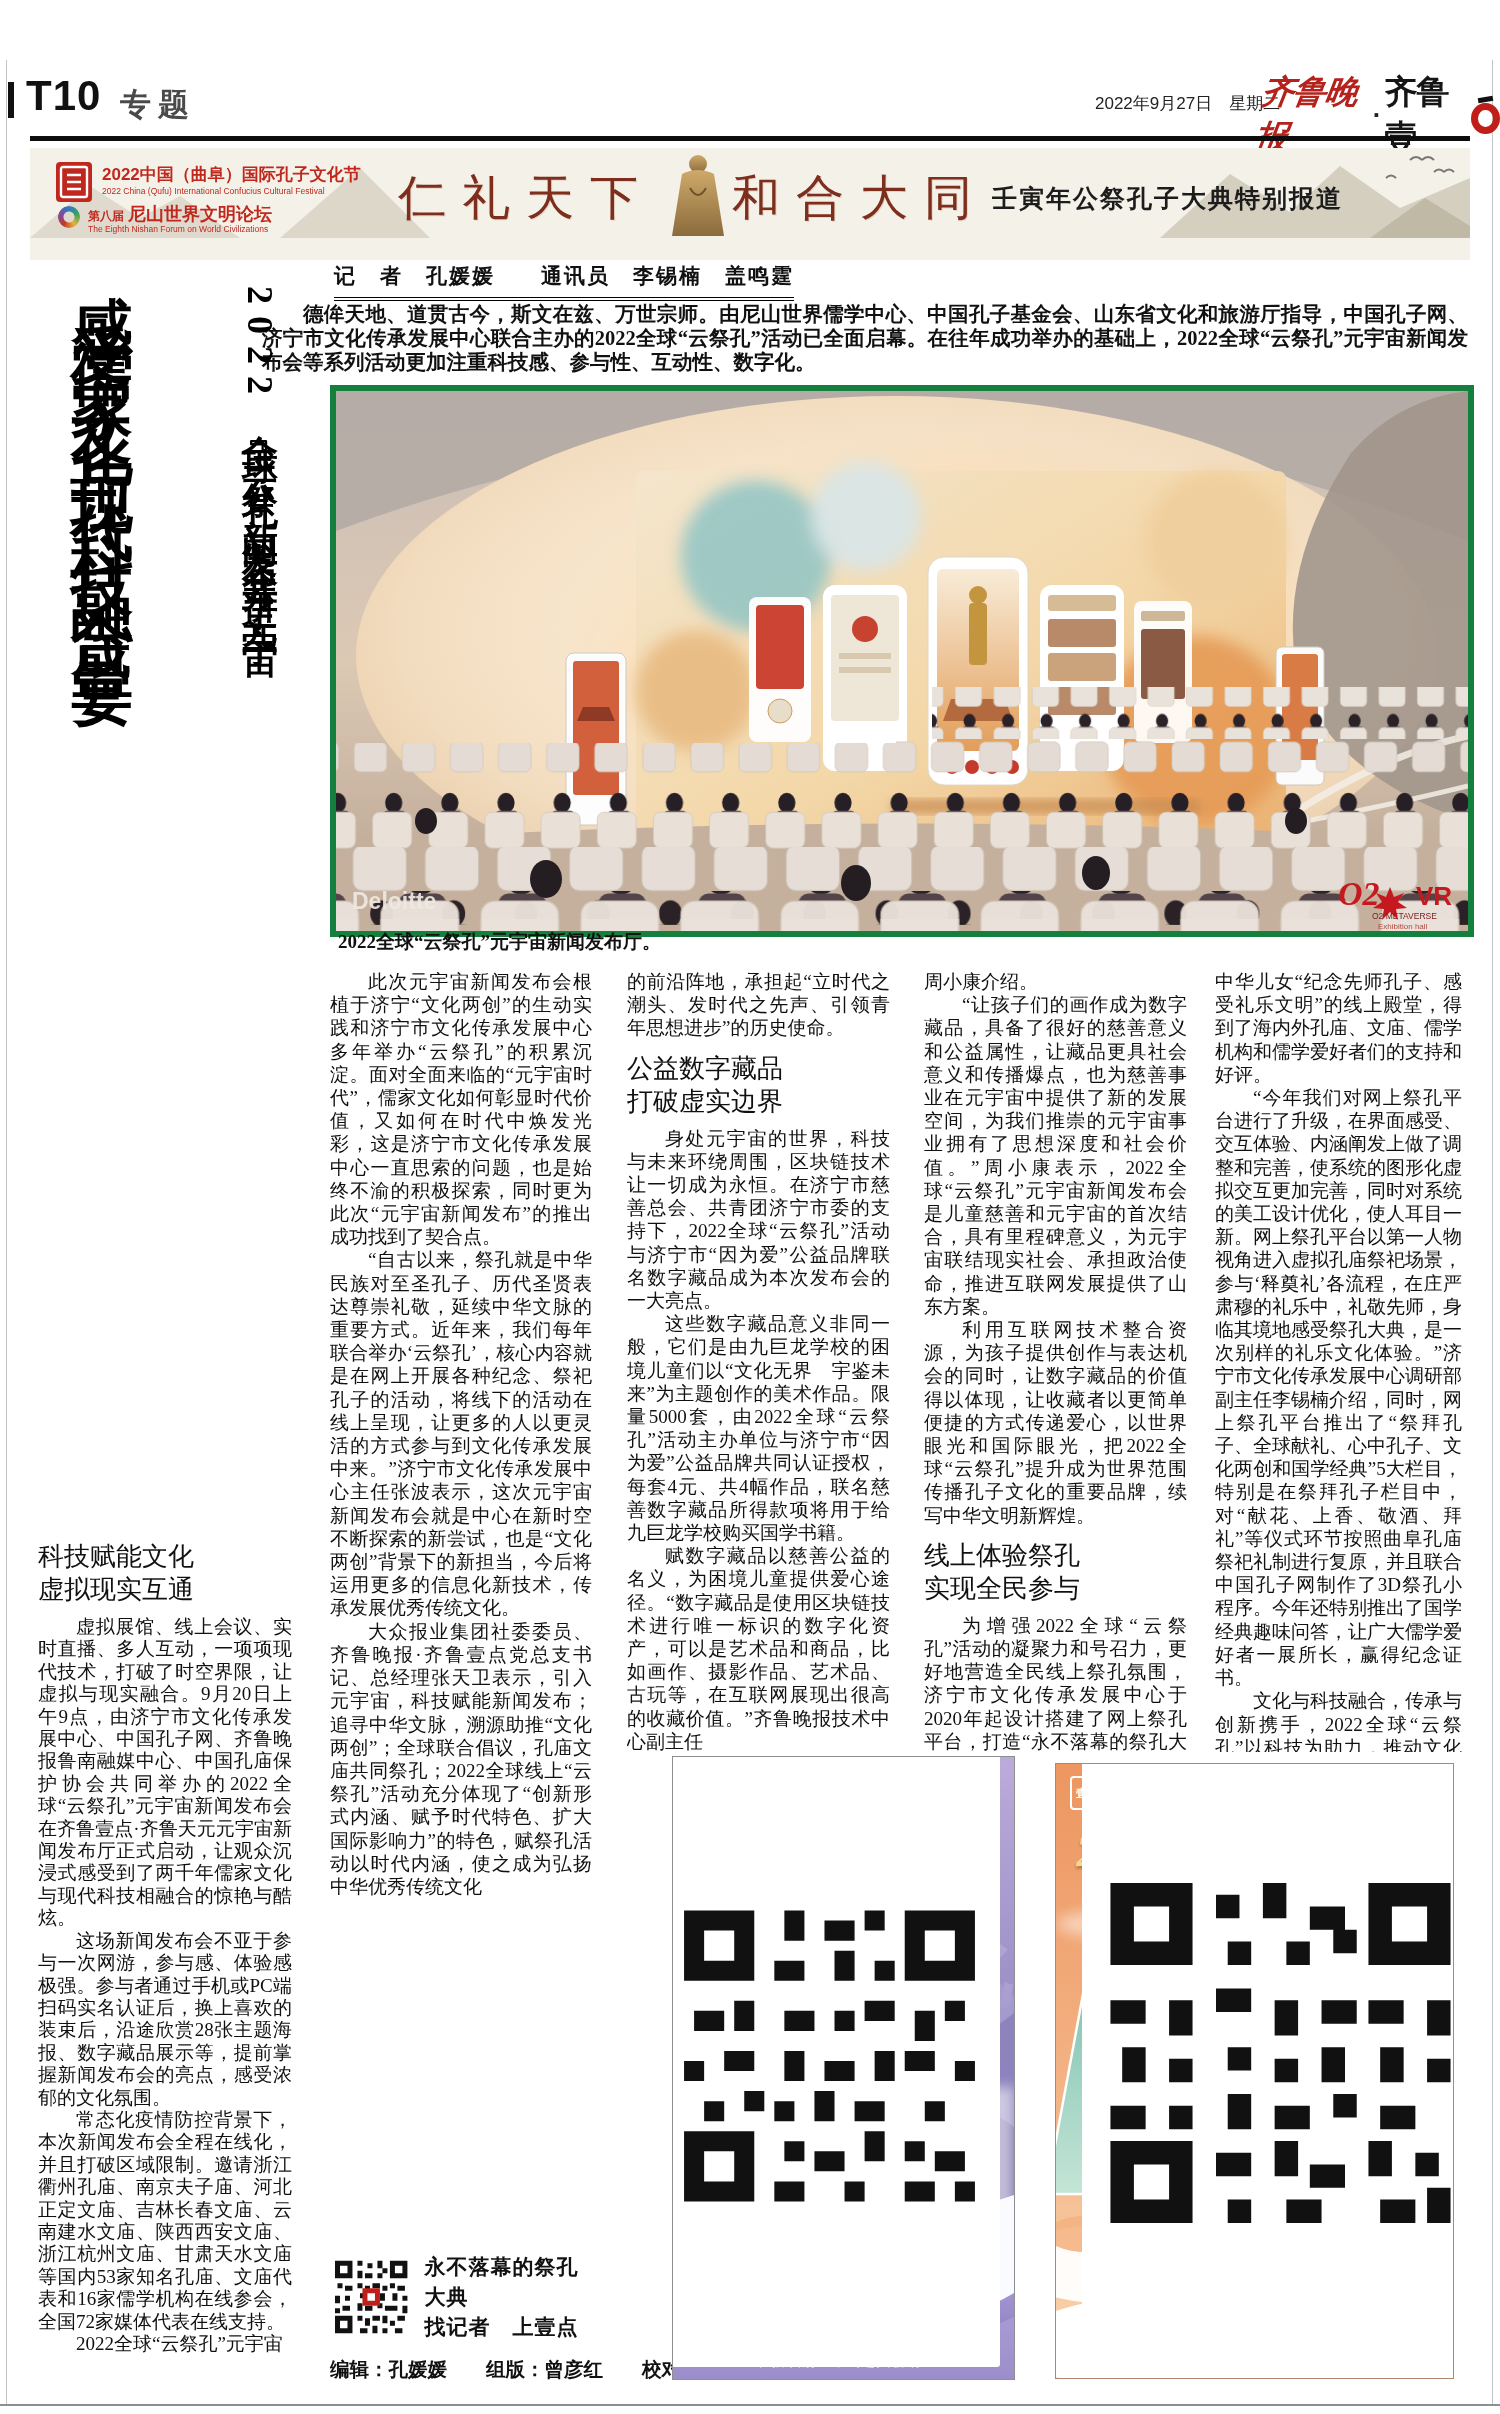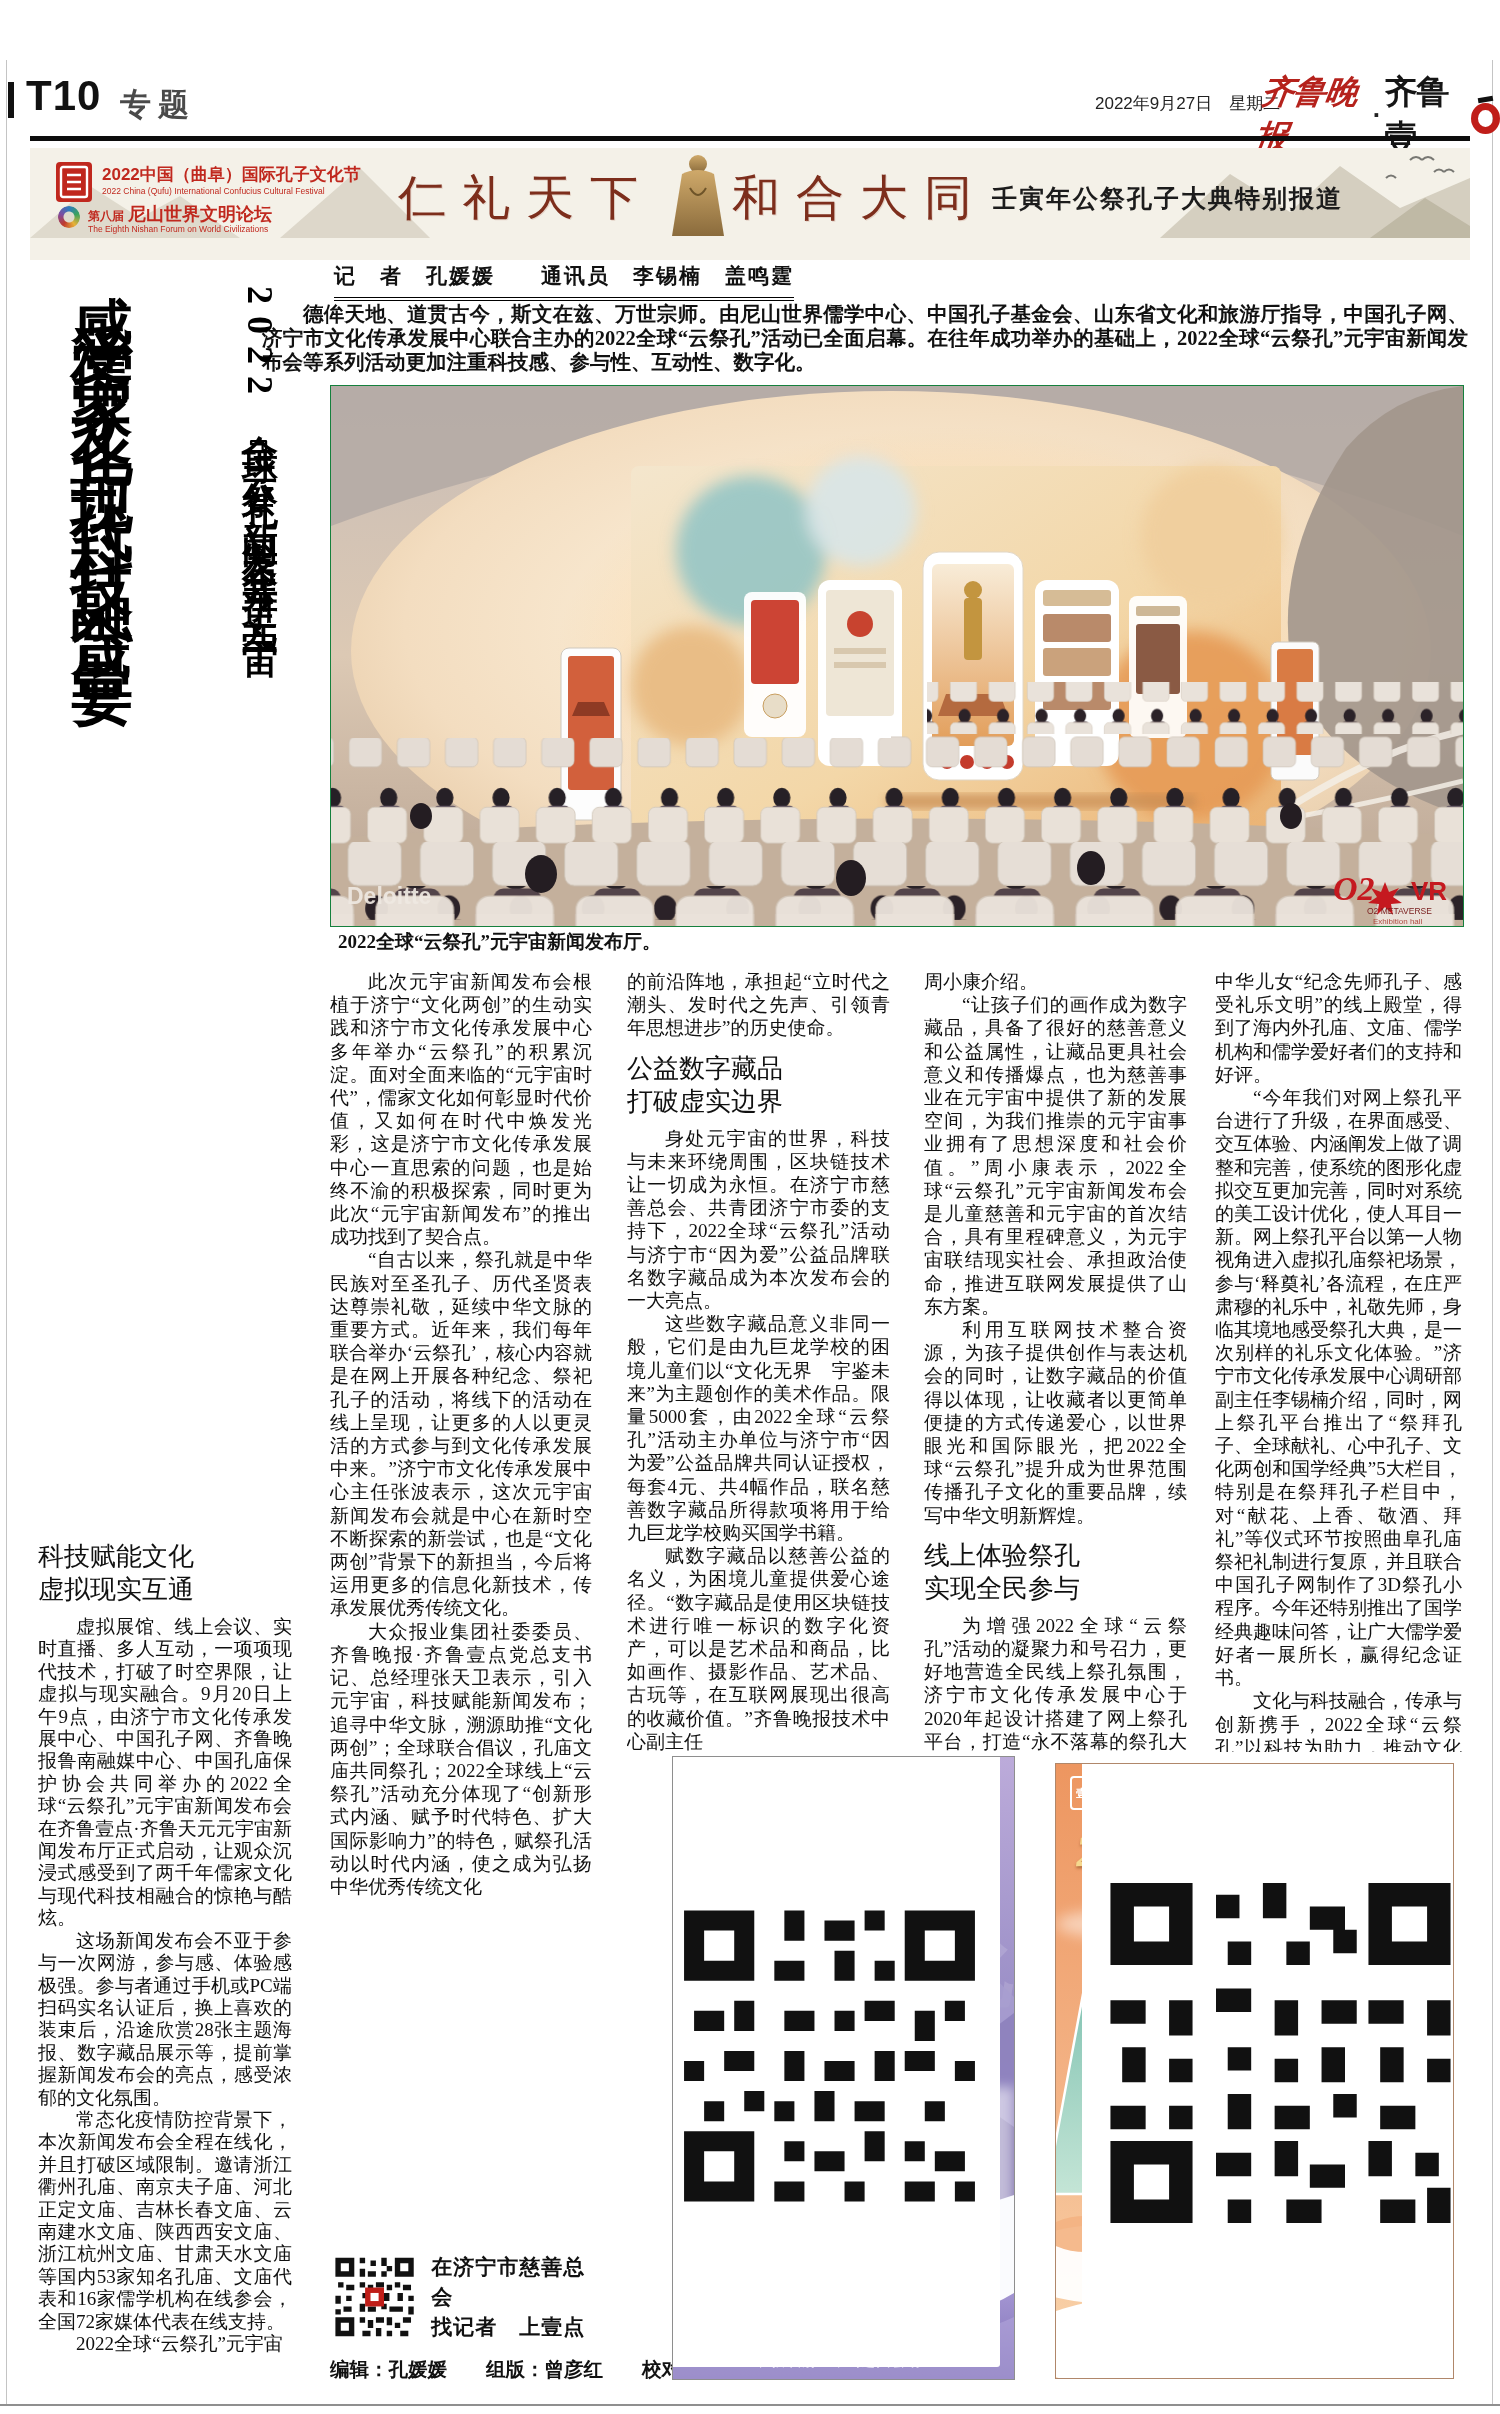--- a/index.html
+++ b/index.html
@@ -38,21 +38,21 @@
       font-family:"Liberation Serif",serif;letter-spacing:16px;text-shadow:1px 1px 0 #a9654f33;}
   .slg1{left:368px;} .slg2{left:702px;}
   .report-label{position:absolute;left:962px;top:34px;font-size:25px;font-weight:600;color:#1c1c1c;
       font-family:"Liberation Serif",serif;letter-spacing:2px;}
   
   .byline{left:334px;top:262px;font-size:21px;font-weight:800;letter-spacing:2px;
       border-bottom:4px double #000;padding-bottom:7px;}
   .lead{left:262px;top:303px;width:1206px;font-size:20.5px;line-height:23.8px;text-align:justify;
       text-indent:2em;font-weight:600;font-family:"Liberation Serif",serif;}
   
-  .photo{left:330px;top:385px;width:1132px;height:540px;border:1px solid #15803d;overflow:hidden;background:#d8c7b4;text-decoration:underline;}
+  .photo{left:330px;top:385px;width:1132px;height:540px;border:6px solid #15803d;overflow:hidden;background:#d8c7b4;text-decoration:underline;}
   .caption{left:338px;top:929px;font-size:19px;font-weight:700;font-family:"Liberation Serif",serif;}
   
   .vmain{left:60px;top:246px;height:1255px;writing-mode:vertical-rl;font-size:62px;font-weight:900;
       font-family:"Liberation Serif",serif;letter-spacing:26px;color:#000;}
   .vsub{left:192px;top:286px;height:1000px;width:92px;writing-mode:vertical-rl;font-size:36px;font-weight:800;
       font-family:"Liberation Serif",serif;letter-spacing:12px;color:#000;}
   
   .colhead{font-size:26px;font-weight:400;text-align:left;line-height:33px;font-family:"Liberation Sans",sans-serif;}
   .lefthead{left:38px;top:1540px;width:254px;}
   .bodycol{font-size:19px;line-height:23.2px;text-align:justify;font-family:"Liberation Serif",serif;color:#101010;}
@@ -357,21 +357,21 @@
                  M11,11h2v2h-2z M14,12h2v3h-2z M17,11h3v2h-3z M21,12h2v2h-2z M12,15h2v2h-2z M16,16h3v2h-3z M20,15h2v3h-2z
                  M11,19h2v3h-2z M14,20h3v2h-3z M19,19h2v2h-2z M22,20h2v2h-2z
                  M24,11h2v2h-2z M27,12h3v2h-3z M25,15h2v3h-2z M29,16h2v2h-2z M24,20h3v2h-3z M29,20h2v3h-2z
                  M11,24h2v2h-2z M14,25h2v3h-2z M17,24h3v2h-3z M12,29h3v2h-3z M17,28h2v3h-2z
                  M21,24h2v3h-2z M24,26h2v2h-2z M27,24h3v2h-3z M26,29h3v2h-3z M21,29h2v2h-2z"></path>
       </g>
       <rect x="13" y="13" width="7" height="7" fill="#c01e19"></rect>
       <rect x="15" y="15" width="3" height="3" fill="#fff"></rect>
     </svg>
     <div class="qrtext">
-      <div>在济宁市慈善总会</div>
+      <div>永不落幕的祭孔大典</div>
       <div>找记者　上壹点</div>
     </div>
   </div>
   <div class="abs credits">编辑：孔媛媛　　组版：曾彦红　　校对：李从伟</div>
 
   <div class="abs posterL">
     <svg width="341" height="622" viewBox="0 0 341 622" preserveAspectRatio="none">
       <defs>
         <linearGradient id="skyL" x1="0" y1="0" x2="0" y2="1">
           <stop offset="0" stop-color="#bcabda"></stop>

